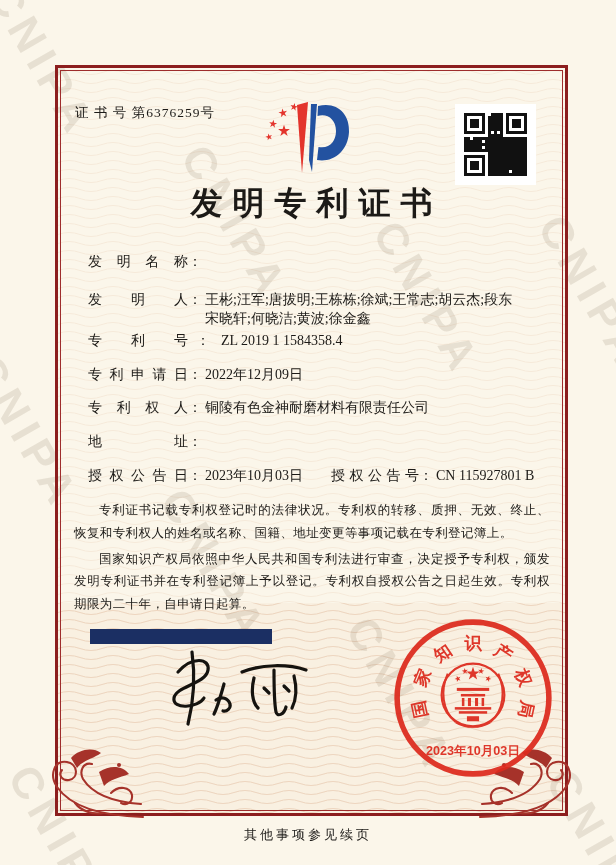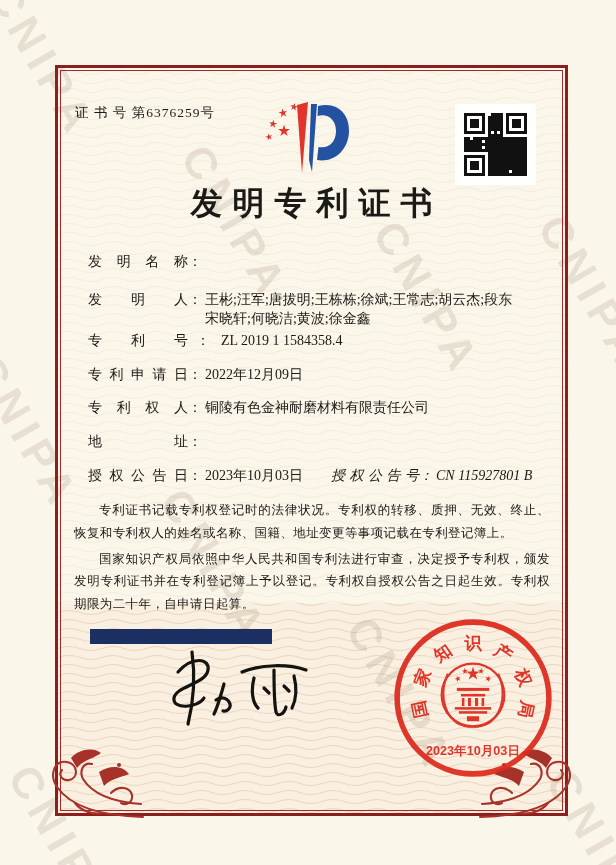--- a/index.html
+++ b/index.html
@@ -35,21 +35,21 @@
   
   .frow{position:absolute;left:88px;font-size:14px;line-height:19px;display:flex;align-items:flex-start;}
   .flabel{
     display:inline-block;width:100px;flex:0 0 100px;
     text-align:justify;text-align-last:justify;font-weight:500;
   }
   .flabel2{display:inline-block;width:88px;flex:0 0 88px;text-align:justify;text-align-last:justify;}
   .fcolon{flex:0 0 auto;margin-right:3px;}
   .fvalue{white-space:pre-line;}
   .fvalue.w1{width:112px;flex:0 0 112px;}
-  .grp2{display:flex;margin-left:14px;font-style:italic;}
+  .grp2{display:flex;margin-left:14px;}
   
   #paras{position:absolute;left:74px;top:499px;width:476px;font-size:12.5px;line-height:1.82;}
   #paras p{margin:0 0 3px 0;text-indent:2em;text-align:justify;letter-spacing:0.4px;}
   
   #barcode{position:absolute;left:90px;top:629px;width:182px;height:15px;display:flex;overflow:hidden;}
   #signer{position:absolute;left:88px;top:680px;font-family:"Liberation Sans","DejaVu Sans",sans-serif;font-size:15px;letter-spacing:2px;line-height:27px;}
   #signature{position:absolute;left:158px;top:646px;}
   #seal{position:absolute;left:387px;top:612px;}
   #page-info{position:absolute;left:55px;top:794px;width:513px;text-align:center;font-size:12px;letter-spacing:1px;}
   #cont-note{position:absolute;left:0;top:826px;width:616px;text-align:center;font-size:13px;letter-spacing:3px;}
@@ -576,14 +576,15 @@
         <rect x="87" y="85" width="3" height="8"></rect>
         <rect x="93.5" y="85" width="2.5" height="8"></rect>
         <rect x="67" y="94" width="36" height="2.5"></rect>
         <rect x="71" y="98" width="28" height="2.5"></rect>
         <rect x="79" y="103" width="12" height="5"></rect>
       </g>
       <text x="85" y="141" text-anchor="middle" fill="#dd2a1d" font-family="Liberation Sans, sans-serif" font-size="12.5" font-weight="bold">2023年10月03日</text>
     </g>
   </svg>
 
+  <div id="cont-note">其他事项参见续页</div>
 
 </div>
 
 </body></html>

